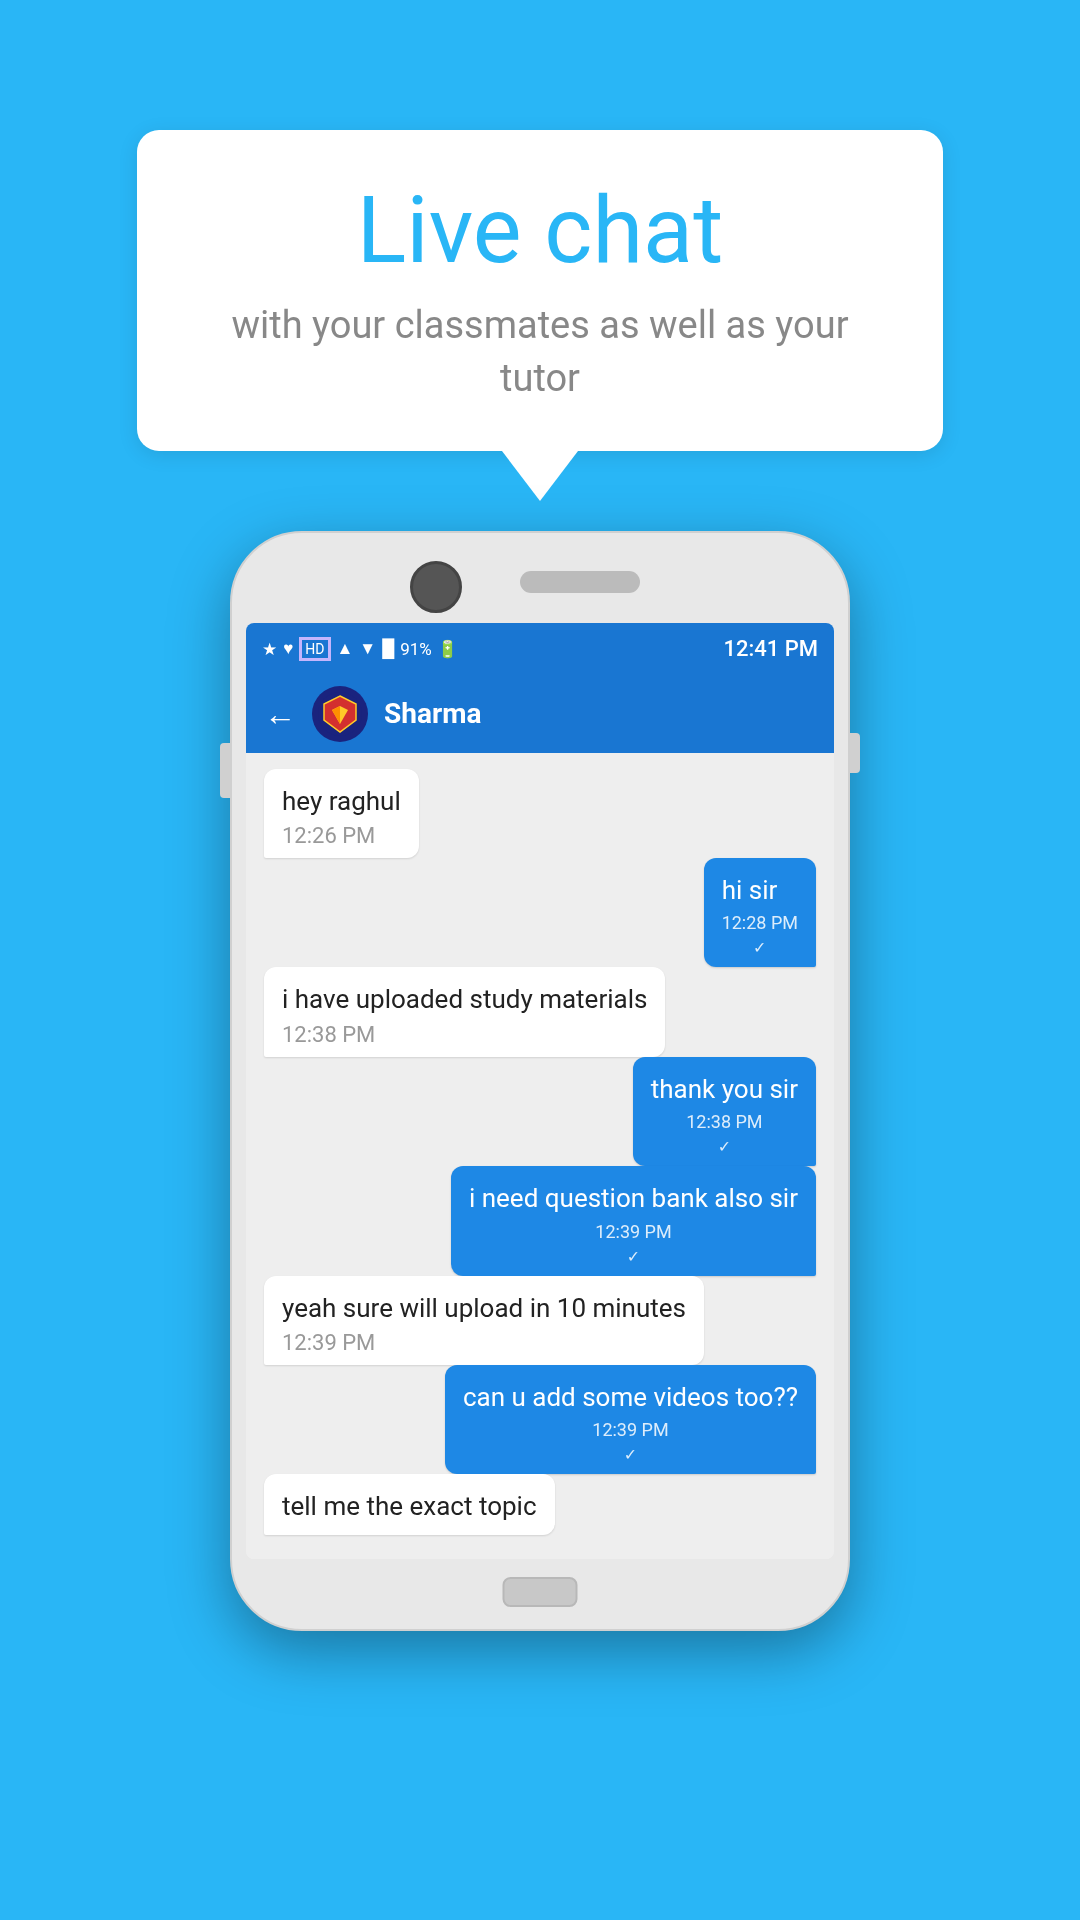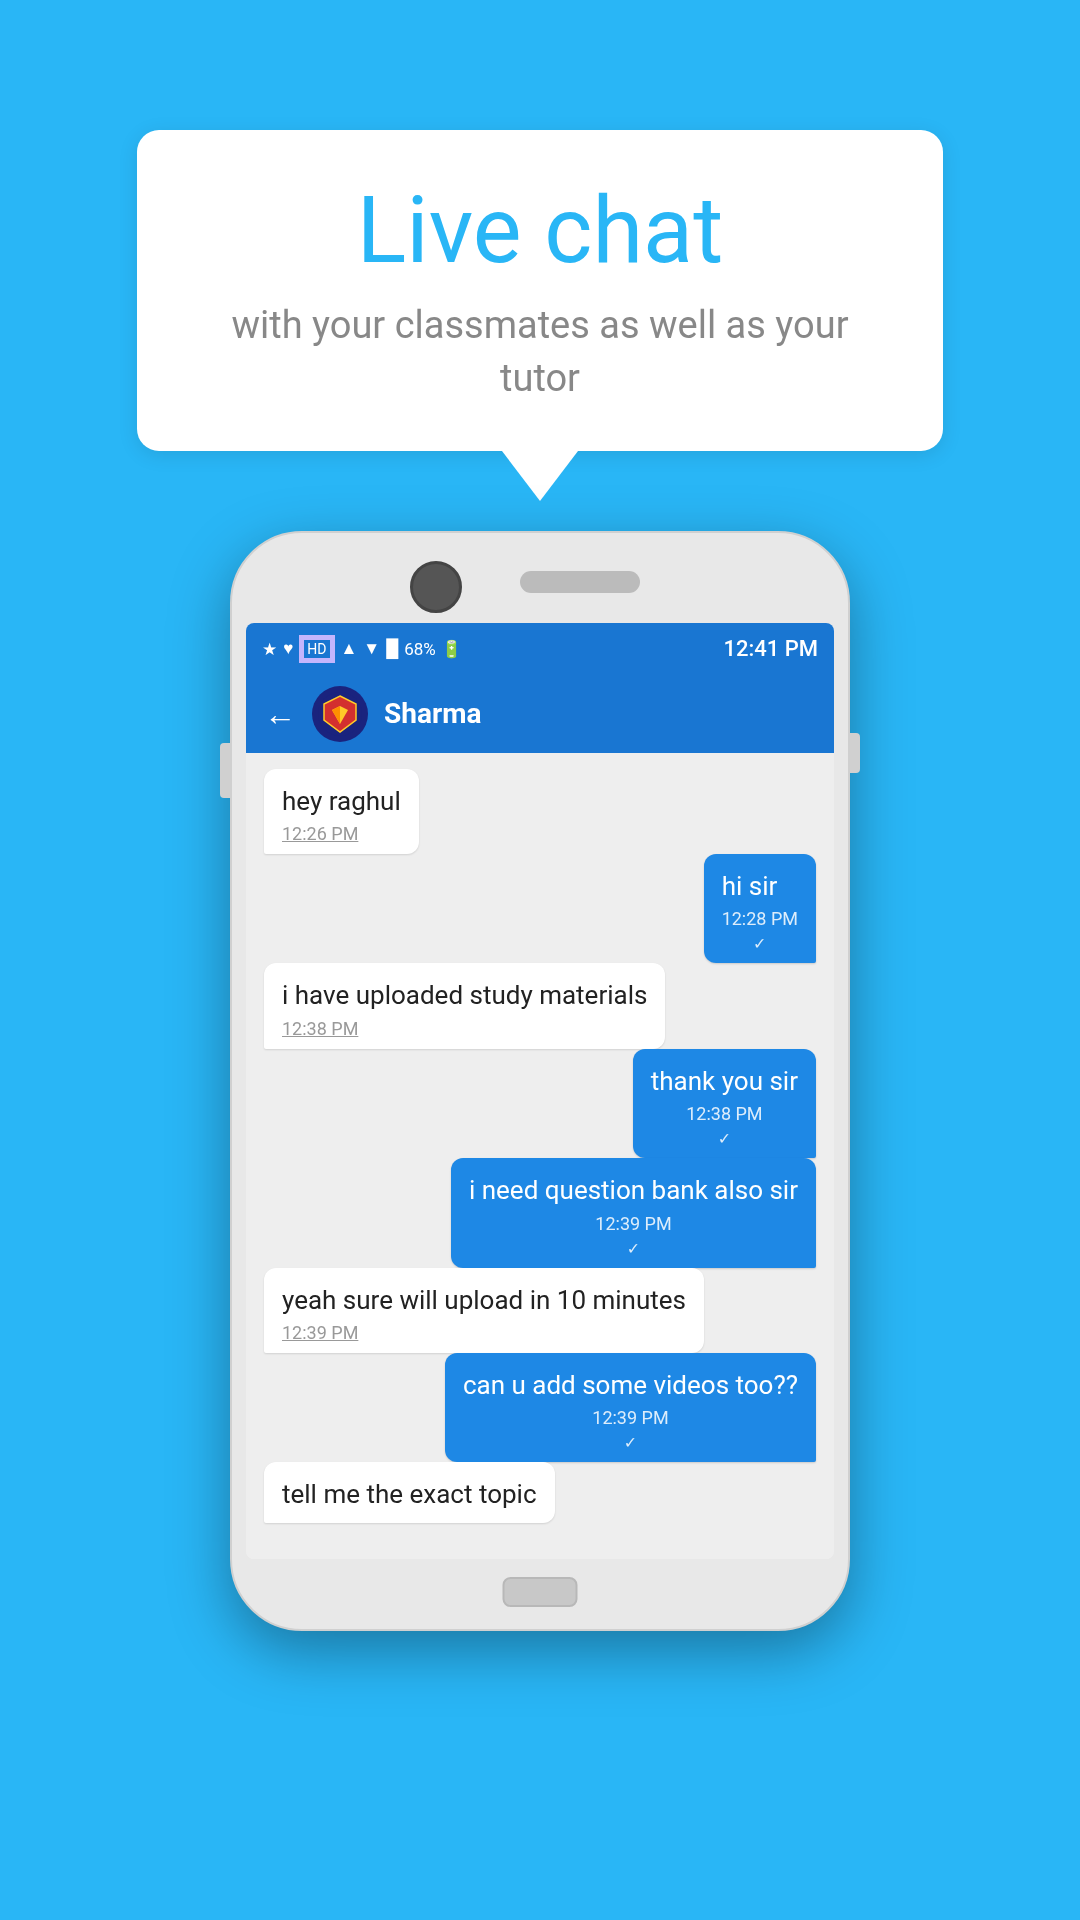--- a/index.html
+++ b/index.html
@@ -230,24 +230,23 @@
       box-shadow: 0 1px 2px rgba(0,0,0,0.12);
     }
 
     .msg-received .msg-text {
       font-size: 26px;
       color: #222;
       line-height: 1.4;
     }
 
     .msg-received .msg-time {
-      font-size: 18px;
+      font-size: 22px;
       color: #999;
       margin-top: 4px;
-      text-decoration: underline;
     }
 
     
     .msg-sent {
       background: #1e88e5;
       border-radius: 12px 12px 2px 12px;
       padding: 14px 18px 10px;
       max-width: 72%;
       align-self: flex-end;
       box-shadow: 0 1px 2px rgba(0,0,0,0.15);
@@ -313,25 +312,25 @@
     <div class="phone-home-button"></div>
     <div class="phone-vol-left"></div>
     <div class="phone-vol-right"></div>
 
     <div class="phone-screen">
 
       <div class="status-bar">
         <div class="status-icons">
           <span>★</span>
           <span>♥</span>
-          <span style="font-size:14px;border:5px solid #c4b5fd;padding:1px 3px;">HD</span>
+          <span style="font-size:14px;border:3px solid #c4b5fd;padding:1px 3px;">HD</span>
           <span>▲</span>
           <span>▼</span>
           <span>█</span>
-          <span>68%</span>
+          <span>91%</span>
           <span>🔋</span>
         </div>
         <div class="status-time">12:41 PM</div>
       </div>
 
       <div class="chat-header">
         <div class="back-arrow">←</div>
         <div class="avatar">
 
           <svg class="avatar-svg" viewBox="0 0 44 44" xmlns="http://www.w3.org/2000/svg">

